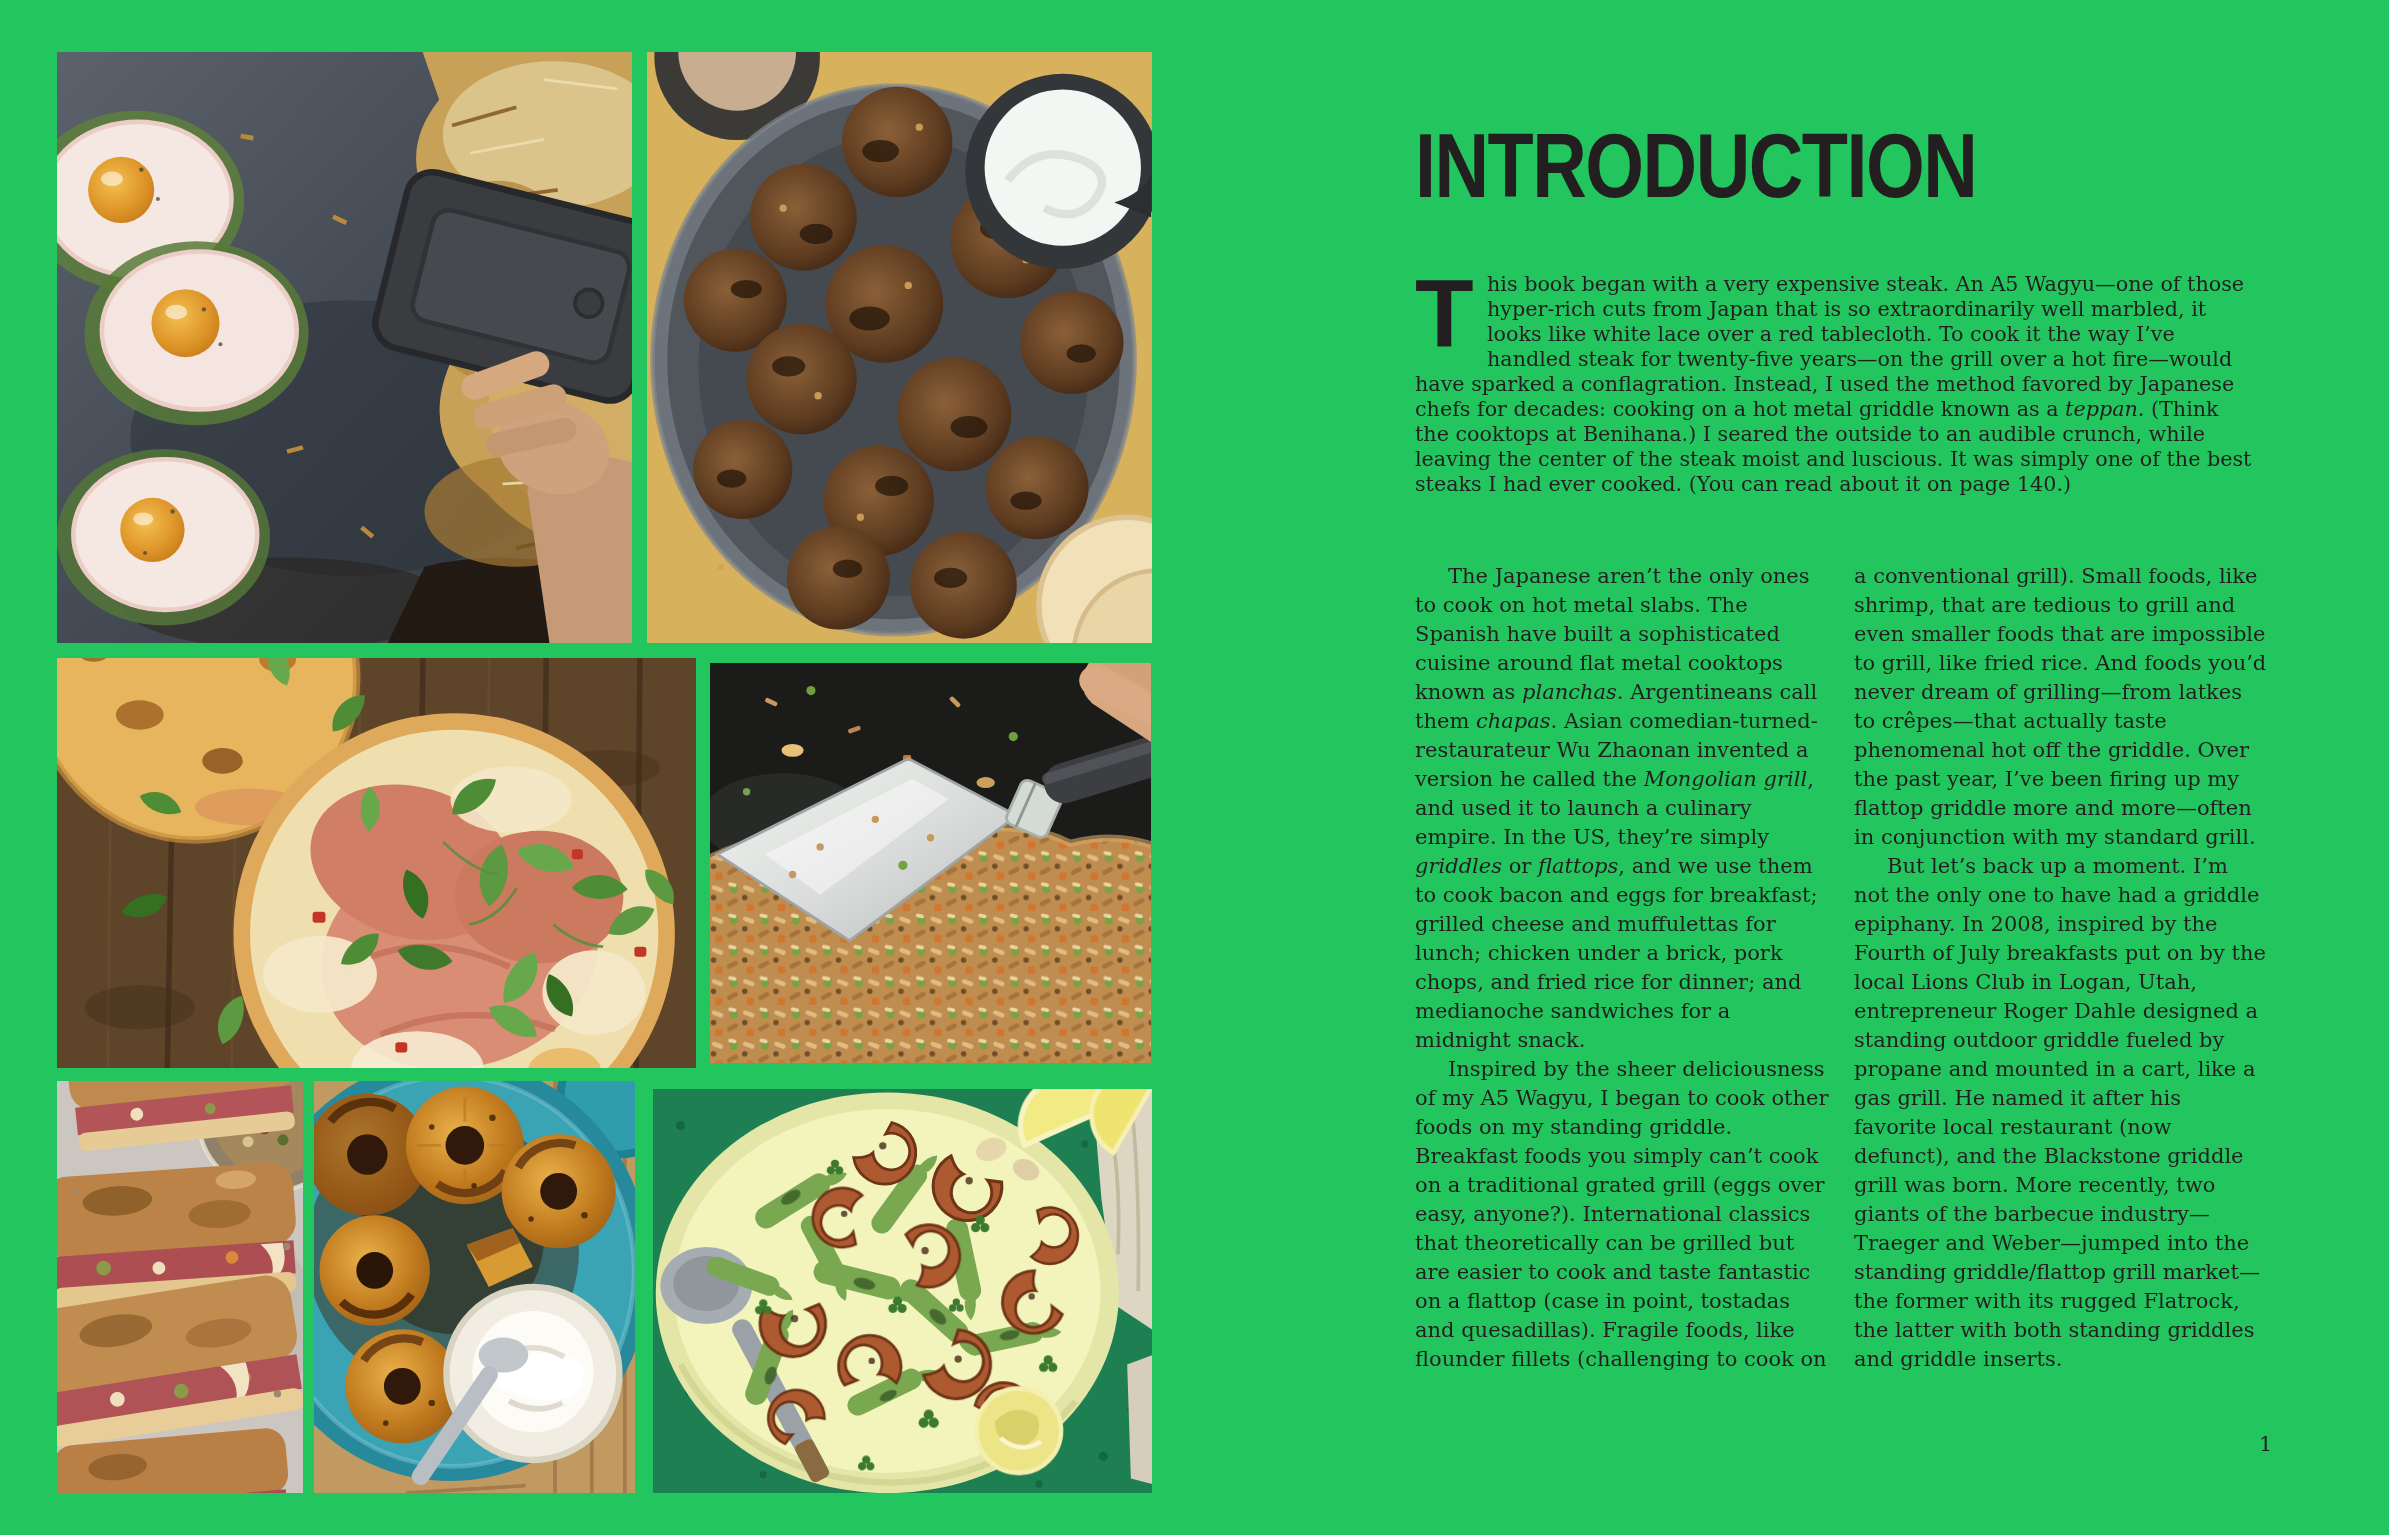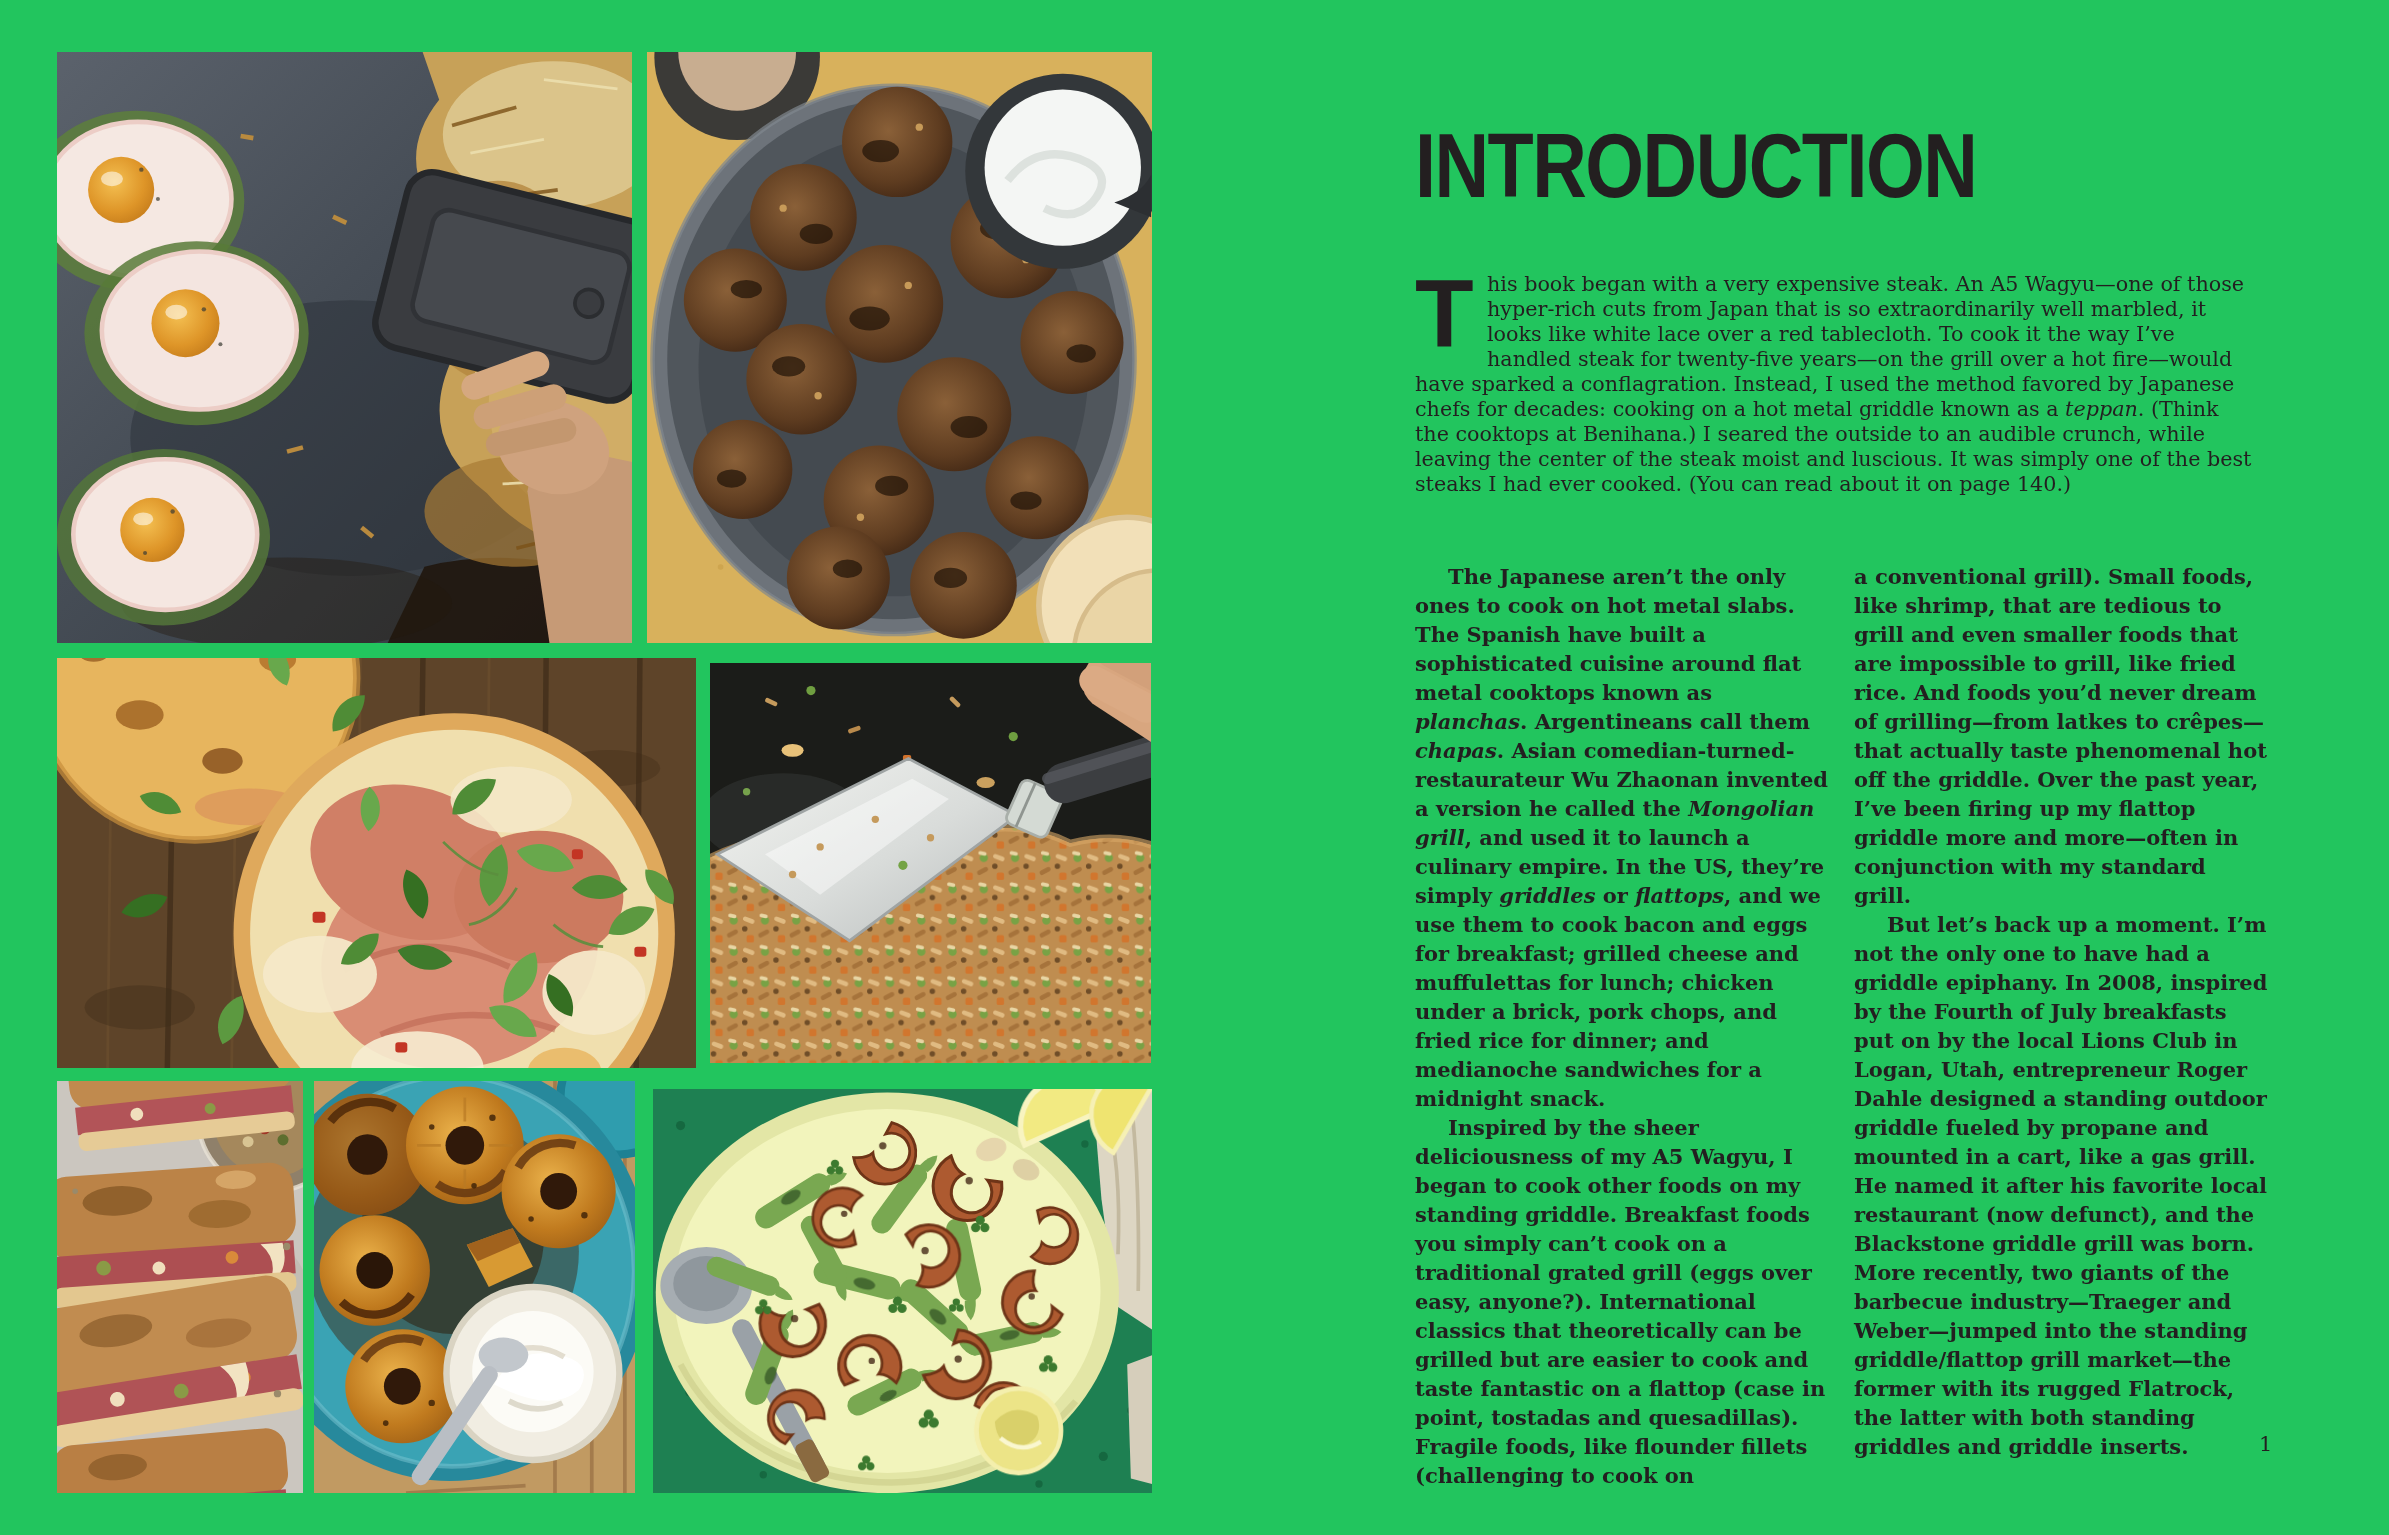--- a/index.html
+++ b/index.html
@@ -21,21 +21,21 @@
          font-family:"Liberation Sans", sans-serif;font-weight:700;
          font-size:90px;line-height:90px;letter-spacing:-1.8px;color:#231f20;
          transform:scaleX(.84);transform-origin:left top;white-space:nowrap;}
   .intro{position:absolute;left:0;top:272px;width:844px;
          font-size:20.7px;line-height:25px;text-align:left;}
   .dropcap{float:left;width:59px;height:77px;margin:3.7px 13px 0 0;
            font-family:"Liberation Sans", sans-serif;font-weight:700;
            font-size:96px;line-height:75px;color:#231f20;}
   .cols{position:absolute;left:0;top:562px;width:855px;display:flex;gap:24px;}
   .col{width:415px;font-size:21px;line-height:29px;}
-  .col p{margin:0;font-weight:bold;}
+  .col p{margin:0;}
   .col p.indent{text-indent:33px;}
   i{font-style:italic;}
   .pagenum{position:absolute;left:2259px;top:1434px;font-size:21px;line-height:21px;}
 </style>
 </head>
 <body>
 
 <div class="page">
 
   <div class="collage">

